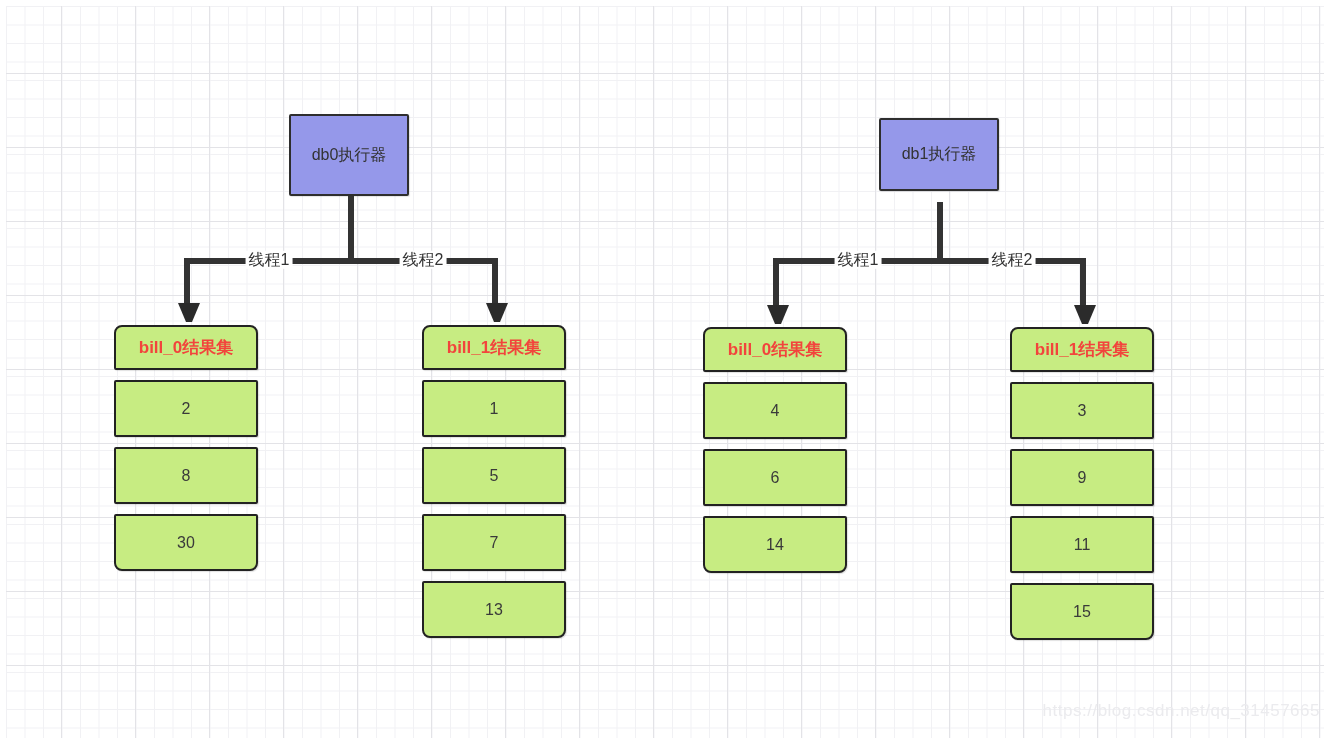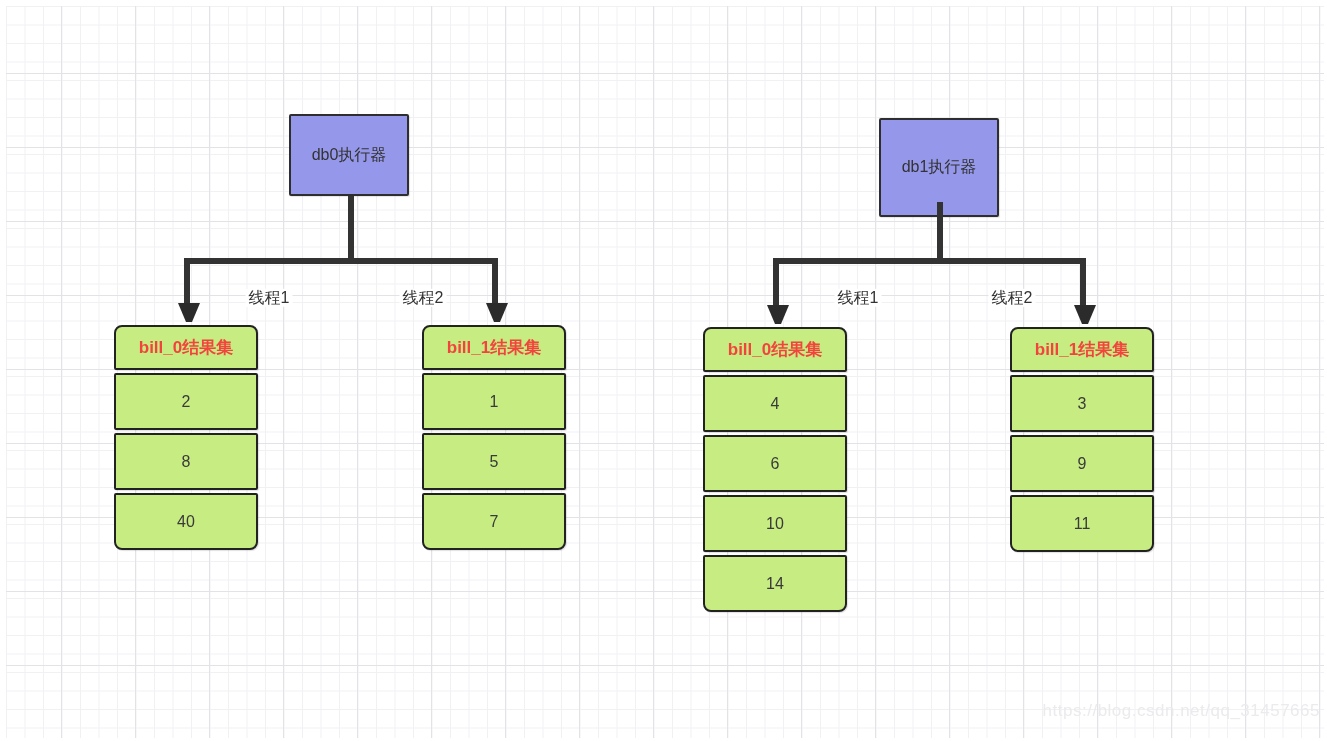--- a/index.html
+++ b/index.html
@@ -49,29 +49,28 @@
 
   
   .thread-label {
     transform: translate(-50%, -50%);
     background: #ffffff;
     padding: 0 3px;
     font-size: 16px;
     color: #333333;
     white-space: nowrap;
     line-height: 1.15;
-    margin-top: 38px;
   }
 
   
   .result-box {
     width: 150px;
     display: flex;
     flex-direction: column;
-    gap: 3px;
+    gap: 10px;
   }
   .result-header {
     height: 45px;
     background: #c7ec82;
     border: 2px solid #222222;
     border-radius: 8px 8px 2px 2px;
     display: flex;
     align-items: center;
     justify-content: center;
     font-size: 17px;
@@ -121,57 +120,58 @@
   <div class="line abs" style="left:486px; top:252px; width:3px; height:47px;"></div>
   <div class="arrowhead abs" style="left:480px; top:297px;"></div>
 
   <div class="thread-label abs" style="left:263px; top:254px;">线程1</div>
   <div class="thread-label abs" style="left:417px; top:254px;">线程2</div>
 
   <div class="result-box abs" style="left:105px; top:316px;">
     <div class="result-header">bill_0结果集</div>
     <div class="result-cell">2</div>
     <div class="result-cell">8</div>
-    <div class="result-cell">40</div>
+    <div class="result-cell">30</div>
   </div>
 
   <div class="result-box abs" style="left:413px; top:316px;">
     <div class="result-header">bill_1结果集</div>
     <div class="result-cell">1</div>
     <div class="result-cell">5</div>
     <div class="result-cell">7</div>
+    <div class="result-cell">13</div>
   </div>
 
-  <div class="executor abs" style="left:873px; top:112px; width:120px; height:99px;">
+  <div class="executor abs" style="left:873px; top:112px; width:120px; height:73px;">
     <span>db1执行器</span>
   </div>
 
   <div class="line abs" style="left:931px; top:196px; width:3px; height:58px;"></div>
 
   <div class="line abs" style="left:767px; top:252px; width:311px; height:3px;"></div>
 
   <div class="line abs" style="left:767px; top:252px; width:3px; height:49px;"></div>
   <div class="arrowhead abs" style="left:761px; top:299px;"></div>
 
   <div class="line abs" style="left:1074px; top:252px; width:3px; height:49px;"></div>
   <div class="arrowhead abs" style="left:1068px; top:299px;"></div>
 
   <div class="thread-label abs" style="left:852px; top:254px;">线程1</div>
   <div class="thread-label abs" style="left:1006px; top:254px;">线程2</div>
 
   <div class="result-box abs" style="left:694px; top:318px;">
     <div class="result-header">bill_0结果集</div>
     <div class="result-cell">4</div>
     <div class="result-cell">6</div>
-    <div class="result-cell">10</div>
     <div class="result-cell">14</div>
   </div>
 
   <div class="result-box abs" style="left:1001px; top:318px;">
     <div class="result-header">bill_1结果集</div>
     <div class="result-cell">3</div>
     <div class="result-cell">9</div>
     <div class="result-cell">11</div>
+    <div class="result-cell">15</div>
   </div>
 
   <div class="watermark abs">https://blog.csdn.net/qq_31457665</div>
 
 </div>
 
 </body></html>

